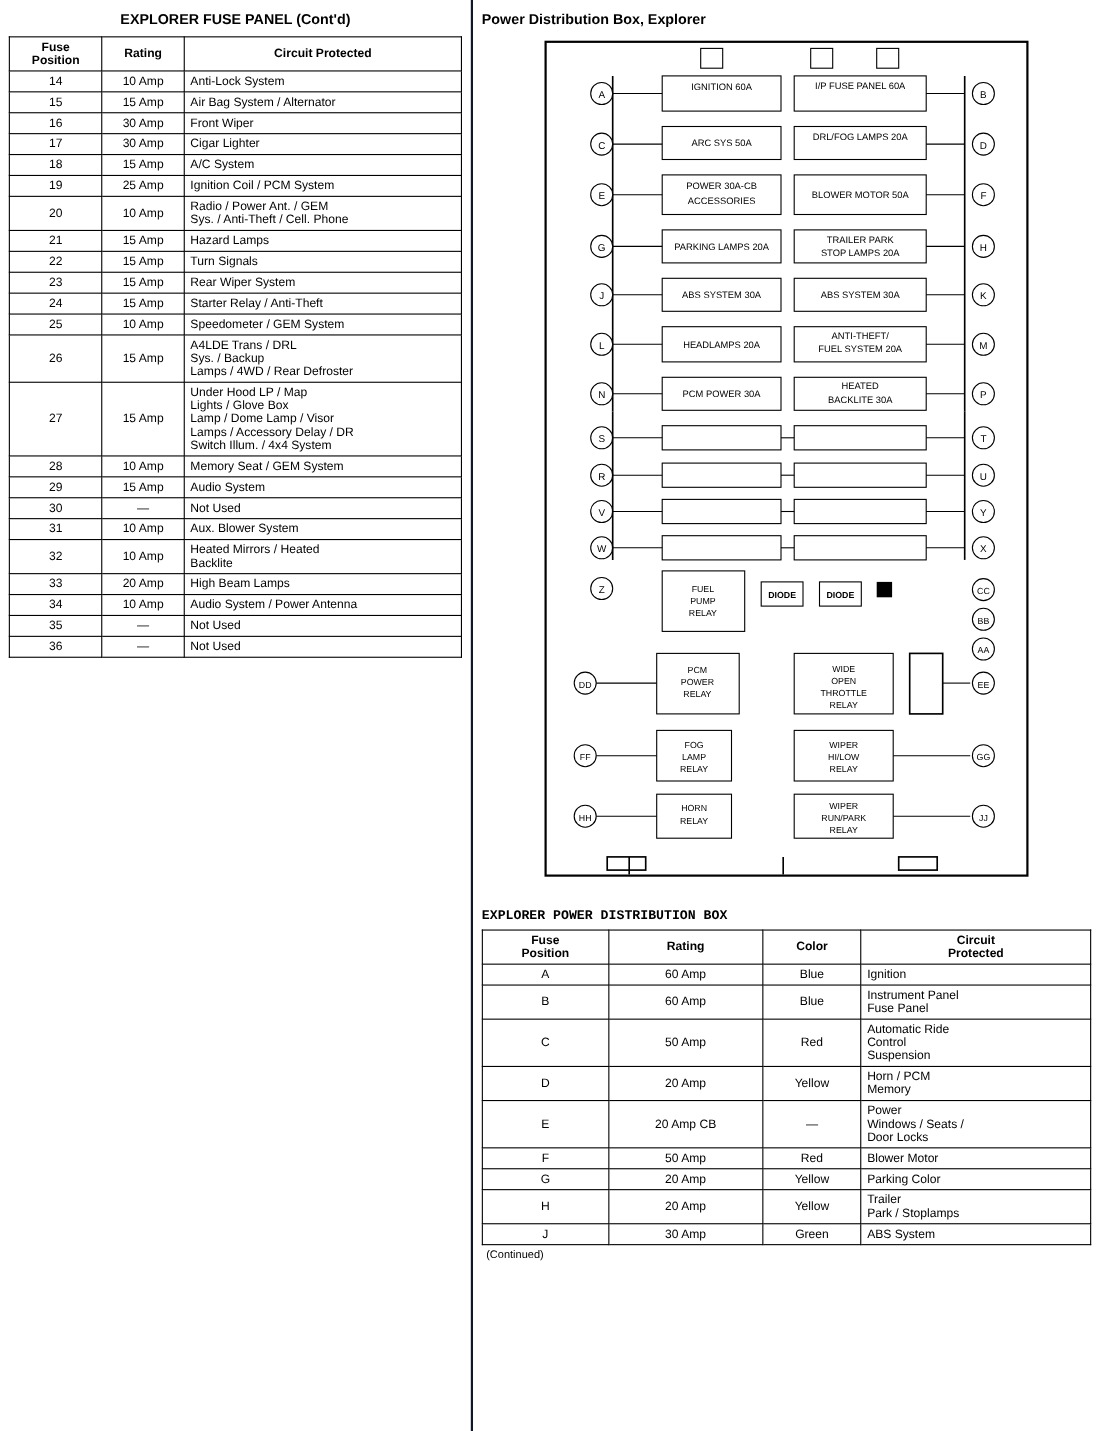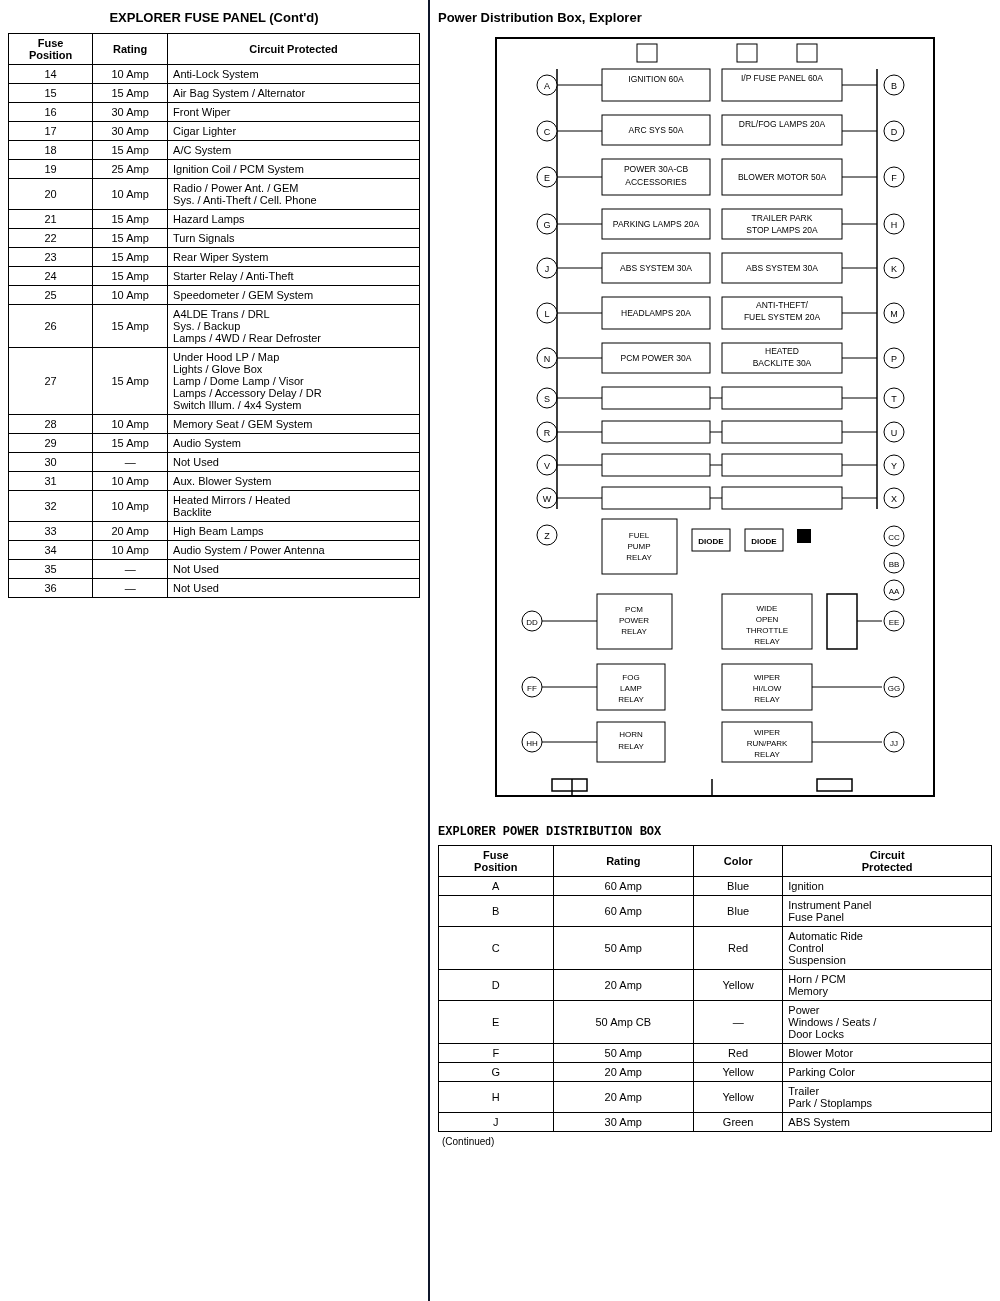--- a/index.html
+++ b/index.html
@@ -529,21 +529,21 @@
               <td class="circuit-col">Automatic Ride<br>Control<br>Suspension</td>
             </tr>
             <tr>
               <td>D</td>
               <td>20 Amp</td>
               <td>Yellow</td>
               <td class="circuit-col">Horn / PCM<br>Memory</td>
             </tr>
             <tr>
               <td>E</td>
-              <td>50 Amp CB</td>
+              <td>20 Amp CB</td>
               <td>—</td>
               <td class="circuit-col">Power<br>Windows / Seats /<br>Door Locks</td>
             </tr>
             <tr>
               <td>F</td>
               <td>50 Amp</td>
               <td>Red</td>
               <td class="circuit-col">Blower Motor</td>
             </tr>
             <tr>

